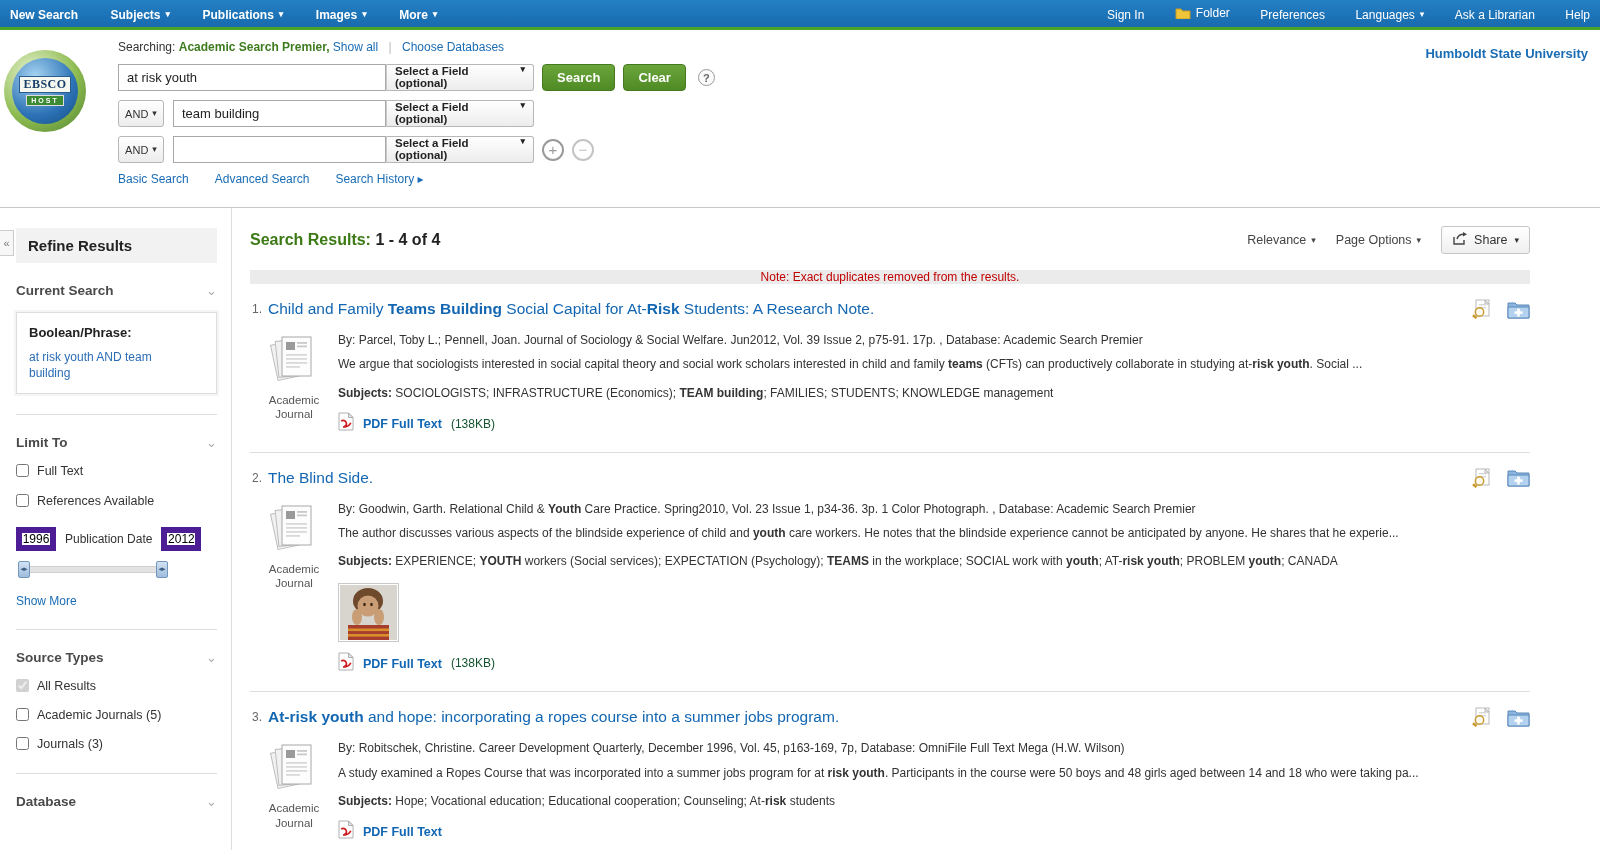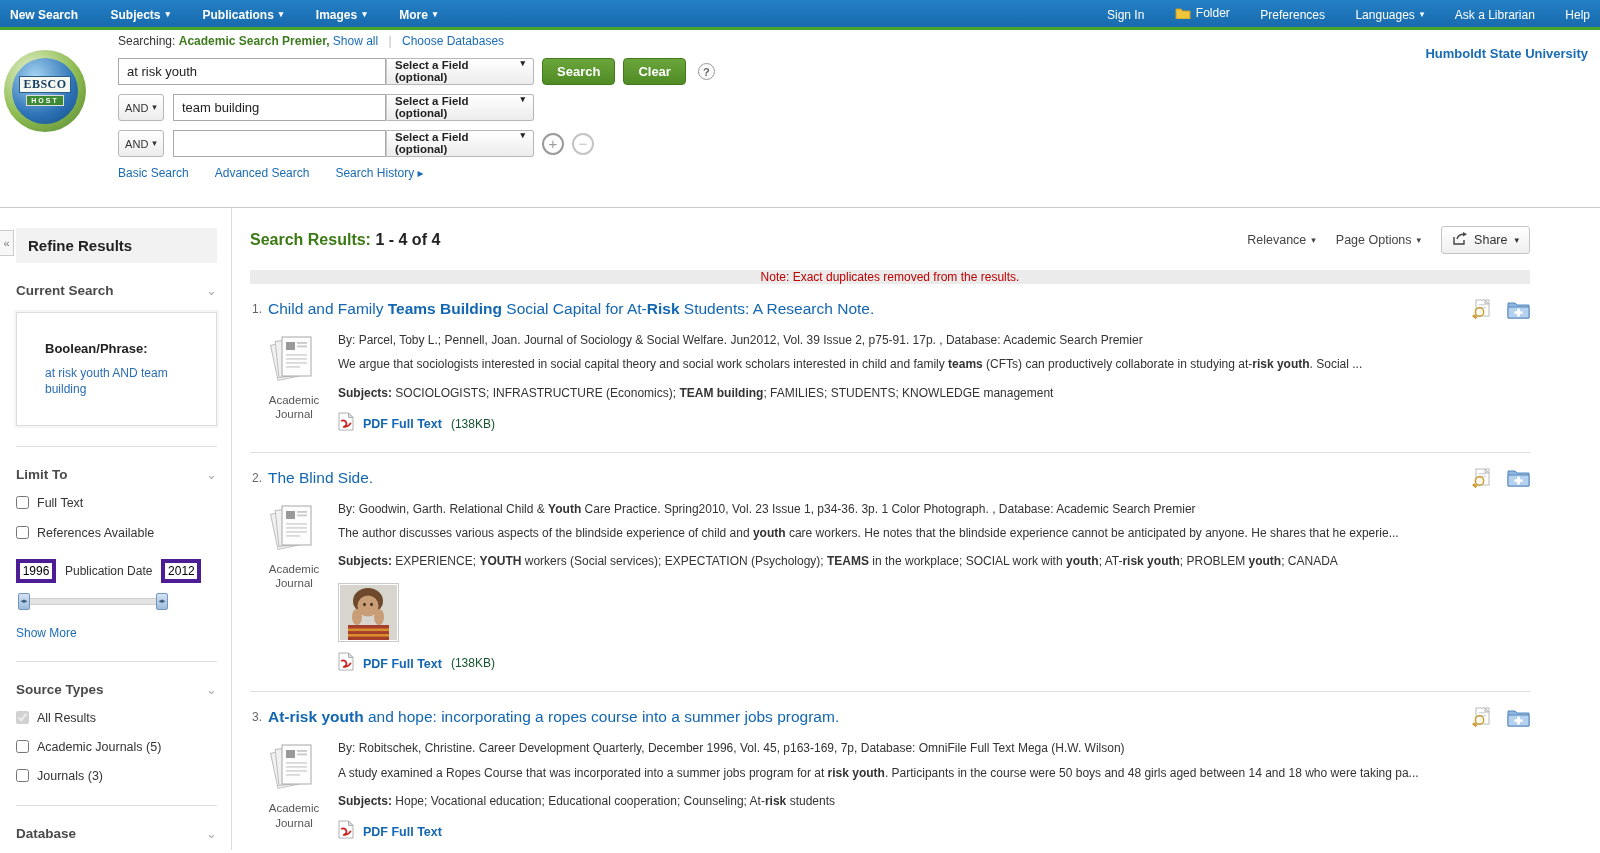--- a/index.html
+++ b/index.html
@@ -24,21 +24,21 @@
   .logo { position:absolute; left:4px; top:20px; width:82px; height:82px; border-radius:50%;
           background:radial-gradient(circle at 35% 30%, #eaf4d6, #8fbc52 55%, #4c7f2a);
           display:flex; align-items:center; justify-content:center; }
   .logo-inner { width:66px; height:66px; border-radius:50%;
           background:radial-gradient(circle at 35% 28%, #a6d4f2, #2d73b6 60%, #134b84);
           display:flex; flex-direction:column; align-items:center; justify-content:center; gap:2px; }
   .logo-ebsco { background:#f5f8f1; border:1px solid #2a5d8c; color:#173f66;
           font-family:"Liberation Serif", serif; font-size:12px; font-weight:bold; padding:0 3px; letter-spacing:.5px; }
   .logo-host { background:#3c8a33; color:#fff; font-size:7px; font-weight:bold; letter-spacing:2px; padding:1px 4px; border:1px solid #ddd; }
 
-  .search-area { position:absolute; left:118px; top:4px; }
+  .search-area { position:absolute; left:118px; top:10px; }
   .searching-line { font-size:12px; margin-bottom:10px; color:#333; }
   .searching-line .db { color:#3e7c1f; font-weight:bold; }
   .sep-bar { color:#bbb; margin:0 7px; }
 
   .srow { display:flex; align-items:center; margin-bottom:9px; }
   .and-box { width:46px; height:27px; border:1px solid #b7b7b7; border-radius:3px;
              background:linear-gradient(#fff,#ececec); font-size:11px; color:#333;
              display:flex; align-items:center; justify-content:center; gap:4px; margin-right:9px; cursor:pointer; }
   .term-input { width:268px; height:27px; border:1px solid #a9a9a9; padding:0 8px; font-size:13px; font-family:inherit; color:#222; }
   .term-input.short { width:213px; }
@@ -63,27 +63,27 @@
   .collapse-gutter { width:14px; padding-top:22px; flex-shrink:0; }
   .collapse-btn { width:14px; height:26px; border:1px solid #ccc; border-left:none; background:#f7f7f7;
                   color:#777; font-size:11px; display:flex; align-items:center; justify-content:center; cursor:pointer; }
 
   .sidebar { width:218px; flex-shrink:0; border-right:1px solid #ddd; padding:20px 14px 20px 2px; }
   .refine-title { background:#f2f2f2; font-size:15px; font-weight:bold; color:#222; padding:9px 12px; }
   .side-heading { display:flex; justify-content:space-between; align-items:center;
                   font-size:13.5px; font-weight:bold; color:#4a4a4a; margin-top:20px; cursor:pointer; }
   .chev { color:#aaa; font-size:13px; font-weight:normal; }
   .side-divider { border-top:1px solid #ddd; margin-top:20px; }
-  .cs-box { border:1px solid #ddd; outline:2px solid #f5f5f5; margin-top:14px; padding:28px; background:#fff; }
+  .cs-box { border:1px solid #ddd; outline:2px solid #f5f5f5; margin-top:14px; padding:12px; background:#fff; }
   .cs-label { font-weight:bold; font-size:13px; color:#222; }
   .cs-link { display:block; margin-top:9px; font-size:12px; color:#2a6db5; line-height:1.35; width:130px; }
   .chk-row { display:flex; gap:8px; margin-top:13px; font-size:12.5px; align-items:flex-start; line-height:1.3; }
   .chk-row input { margin-top:1px; }
   .date-row { display:flex; align-items:center; gap:9px; margin-top:18px; font-size:12px; color:#333; }
-  .date-input { width:40px; height:24px; border:4px solid #4c1d95; text-align:center; font-size:12px; font-family:inherit; }
+  .date-input { width:40px; height:24px; border:6px solid #4c1d95; text-align:center; font-size:12px; font-family:inherit; }
   .slider { position:relative; height:17px; margin:10px 2px 0; width:150px; }
   .slider-track { position:absolute; top:5px; left:0; right:0; height:7px; background:#e3e3e3;
                   border:1px solid #cfcfcf; border-radius:3px; }
   .slider-handle { position:absolute; top:0; width:12px; height:17px; background:linear-gradient(#d3e2f3,#9ebcdc);
                   border:1px solid #7396bb; border-radius:2px; font-size:7px; color:#3f5f82;
                   display:flex; align-items:center; justify-content:center; cursor:ew-resize; }
   .slider-handle.left { left:0; } .slider-handle.right { right:0; }
   .show-more { display:inline-block; margin-top:16px; font-size:12px; }
 
   

